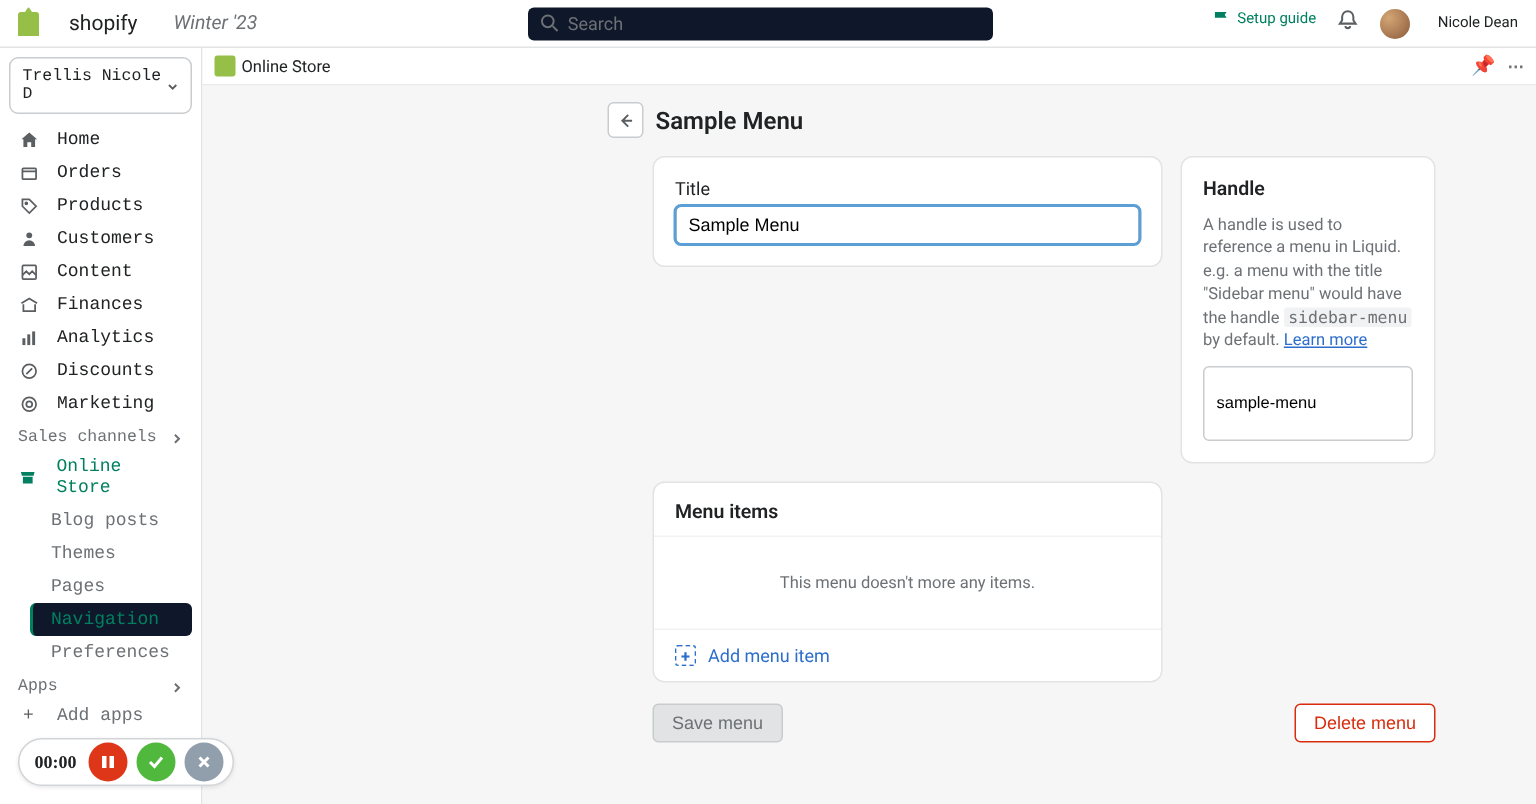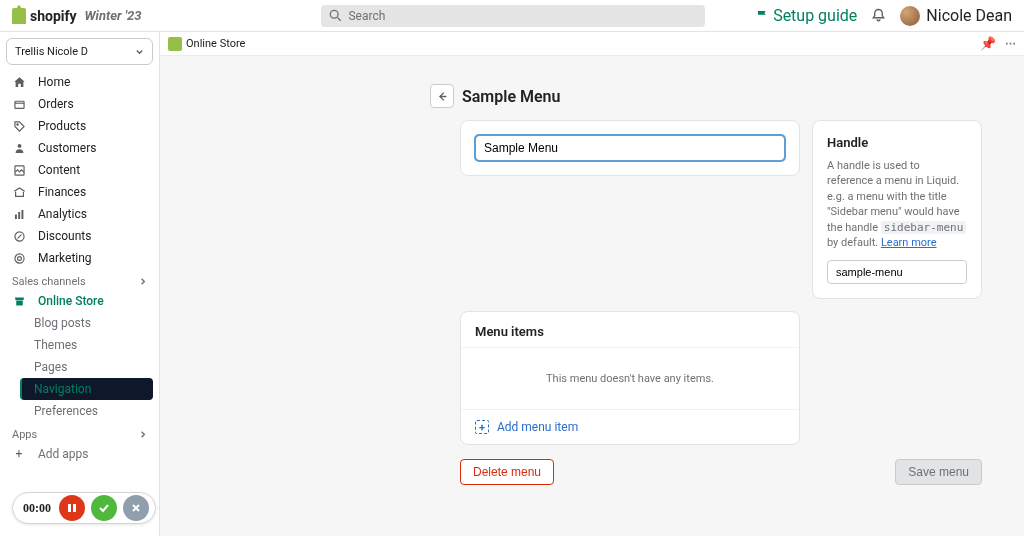--- a/index.html
+++ b/index.html
@@ -1,52 +1,52 @@
 <!DOCTYPE html>
 <html><head>
 <meta charset="utf-8">
 <style>
   * { box-sizing: border-box; margin: 0; padding: 0; }
   body { font-family: -apple-system, BlinkMacSystemFont, "Segoe UI", Roboto, sans-serif; font-size: 13px; color: #202223; background: #f6f6f7; overflow: hidden; }
   .topbar { height: 32px; background: #fff; border-bottom: 1px solid #e1e3e5; display: flex; align-items: center; padding: 0 12px; }
-  .logo { display: flex; align-items: center; gap: 4px; font-weight: 700; font-size: 14px; }
+  .logo { display: flex; align-items: center; gap: 20px; font-weight: 400; font-size: 14px; }
   .logo-badge { width: 14px; height: 16px; background: #95bf47; border-radius: 2px 2px 0 0; position: relative; }
   .logo-badge::before { content:''; position:absolute; top:-3px; left:3px; width:8px; height:6px; background:#95bf47; clip-path: polygon(50% 0,100% 100%,0 100%);}
   .winter { font-size: 13px; color: #6d7175; font-style: italic; margin-left: 4px;}
-  .search { margin-left: 180px; display:flex; align-items:center; background:#e5e5e5; border-radius:4px; height:22px; width:384px; padding:0 8px; color:#6d7175; font-size:12px;}
+  .search { margin-left: 180px; display:flex; align-items:center; background:#0f172a; border-radius:4px; height:22px; width:310px; padding:0 8px; color:#6d7175; font-size:12px;}
   .search svg { margin-right:6px;}
-  .topbar-right { margin-left:auto; display:flex; align-items:center; gap:14px; font-size:16px;}
+  .topbar-right { margin-left:auto; display:flex; align-items:flex-start; gap:14px; font-size:10px;}
   .setup { color:#008060; display:flex; align-items:center; gap:4px;}
   .avatar { width:20px; height:20px; border-radius:50%; background: radial-gradient(circle at 30% 30%, #d4a574, #8b5a3c); }
   .app { display:flex; height: calc(100vh - 32px); }
-  .sidebar { width: 160px; background:#fff; border-right:1px solid #e1e3e5; padding:6px; display:flex; flex-direction:column; font-size:12px;}
+  .sidebar { width: 135px; background:#fff; border-right:1px solid #e1e3e5; padding:6px; display:flex; flex-direction:column; font-size:12px;font-family:Liberation Mono, monospace;}
   .store-select { border:1px solid #c9cccf; border-radius:6px; padding:6px 8px; display:flex; justify-content:space-between; align-items:center; font-size:11px; margin-bottom:6px;}
   .nav-item { display:flex; align-items:center; gap:12px; padding:4px 6px; border-radius:4px; color:#202223; cursor:pointer;}
   .nav-item .ico { width:14px; display:flex; justify-content:center; color:#5c5f62;}
   .section-label { font-size:11px; color:#6d7175; padding:6px 6px 2px; display:flex; justify-content:space-between; align-items:center;}
   .subnav { padding-left: 22px; }
   .sub-item { padding:4px 6px; font-size:12px; color:#6d7175; border-radius:4px; cursor:pointer;}
   .sub-item.active { color:#008060; background:#0f172a; border-left:2px solid #008060; margin-left:-8px; padding-left:12px;}
   .nav-item.active { color:#008060; font-weight:500;}
   .main { flex:1; position:relative; background:#f6f6f7; overflow:auto;}
   .crumb { display:flex; align-items:center; gap:4px; padding:4px 8px; font-size:11px; background:#fff; border-bottom:1px solid #ebebeb;}
   .crumb-ico { width:14px; height:14px; background:#95bf47; border-radius:2px;}
   .crumb-actions { margin-left:auto; display:flex; gap:8px; align-items:center; color:#6d7175;}
-  .content { max-width: 560px; margin: 28px auto 0 300px; }
+  .content { max-width: 560px; margin: 11px auto 0 300px; }
   .page-head { display:flex; align-items:center; gap:8px; margin-bottom:12px; margin-left:-30px;}
   .back-btn { width:24px; height:24px; border:1px solid #c9cccf; border-radius:4px; display:flex; align-items:center; justify-content:center; background:#fff; cursor:pointer;}
   .page-title { font-size:16px; font-weight:600;}
   .row { display:flex; gap:12px; align-items:flex-start;}
   .card { background:#fff; border:1px solid #e1e3e5; border-radius:8px; padding:14px; }
   .card.main-card { flex: 0 0 340px; }
   .card.side-card { flex: 0 0 170px; font-size:11px;}
   .label { font-size:12px; color:#202223; margin-bottom:4px;}
   .side-title { font-size:13px; font-weight:600; margin-bottom:8px;}
   .text-input { width:100%; border:1px solid #8c9196; border-radius:4px; padding:5px 8px; font-size:12px; outline: 2px solid #5c9fd6; outline-offset:-1px;}
-  .handle-input { width:100%; border:1px solid #c9cccf; border-radius:4px; padding:5px 8px; font-size:11px; margin-top:10px;}
+  .handle-input { width:100%; border:1px solid #c9cccf; border-radius:4px; padding:18px 8px; font-size:11px; margin-top:10px;}
   .help { color:#6d7175; line-height:1.4;}
   .help code { background:#f1f2f3; padding:0 3px; border-radius:2px; font-family:monospace;}
   .help a { color:#2c6ecb; text-decoration:underline;}
   .menu-items-card { background:#fff; border:1px solid #e1e3e5; border-radius:8px; margin-top:12px; width:340px; overflow:hidden;}
   .mi-head { padding:12px 14px 8px; font-size:13px; font-weight:600; border-bottom:1px solid #f1f2f3;}
   .mi-empty { text-align:center; font-size:11px; color:#6d7175; padding:24px 0;}
   .mi-add { display:flex; align-items:center; gap:8px; padding:10px 14px; border-top:1px solid #f1f2f3; color:#2c6ecb; font-size:12px; cursor:pointer;}
   .add-ico { width:14px; height:14px; border:1.5px dashed #2c6ecb; border-radius:2px; display:flex; align-items:center; justify-content:center; font-size:11px; color:#2c6ecb; font-weight:700;}
   .actions { display:flex; justify-content:space-between; width:522px; margin-top:14px;}
   .btn { border-radius:4px; padding:5px 12px; font-size:12px; cursor:pointer;}
@@ -81,21 +81,21 @@
   <div class="topbar-right">
     <div class="setup">
       <svg width="13" height="13" viewBox="0 0 20 20" fill="#008060">
           <path d="M3 2v16M3 3h12l-2 3 2 3H3"></path>
         </svg>
       <span>Setup guide</span>
     </div>
     <svg width="15" height="15" viewBox="0 0 20 20" fill="none" stroke="#5c5f62" stroke-width="1.8">
         <path d="M10 2a5 5 0 00-5 5v3l-2 3h14l-2-3V7a5 5 0 00-5-5zM8 15a2 2 0 004 0"></path>
       </svg>
-    <div style="display:flex;align-items:center;gap:6px">
+    <div style="display:flex;align-items:center;gap:18px">
       <span class="avatar"></span>
       <span>Nicole Dean</span>
     </div>
   </div>
 </div>
 
 <div class="app">
   <div class="sidebar">
     <div class="store-select">
       <span>Trellis Nicole D</span>
@@ -233,43 +233,44 @@
         <div class="back-btn">
           <svg width="13" height="13" viewBox="0 0 20 20" fill="none" stroke="#5c5f62" stroke-width="2">
               <path d="M12 4l-6 6 6 6M6 10h10"></path>
             </svg>
         </div>
         <div class="page-title">Sample Menu</div>
       </div>
 
       <div class="row">
         <div class="card main-card">
+          <div class="label">Title</div>
           <input class="text-input" value="Sample Menu" style="">
         </div>
         <div class="card side-card">
           <div class="side-title">Handle</div>
           <div class="help">
             <span>A handle is used to reference a menu in Liquid. e.g. a menu with the title "Sidebar menu" would have the handle </span><code>sidebar-menu</code><span> by default. </span><a href="#">Learn more</a>
           </div>
           <input class="handle-input" value="sample-menu" style="">
         </div>
       </div>
 
       <div class="menu-items-card">
         <div class="mi-head">Menu items</div>
-        <div class="mi-empty">This menu doesn't have any items.</div>
+        <div class="mi-empty">This menu doesn't more any items.</div>
         <div class="mi-add">
           <span class="add-ico">+</span>
           <span>Add menu item</span>
         </div>
       </div>
 
       <div class="actions">
+        <button class="btn btn-save">Save menu</button>
         <button class="btn btn-del">Delete menu</button>
-        <button class="btn btn-save">Save menu</button>
       </div>
     </div>
   </div>
 </div>
 
 <div class="recorder">
   <span class="rec-time">00:00</span>
   <span class="rec-btn rec-pause">
       <svg width="10" height="10" viewBox="0 0 10 10" fill="#fff">
         <rect x="1" y="1" width="3" height="8"></rect>

